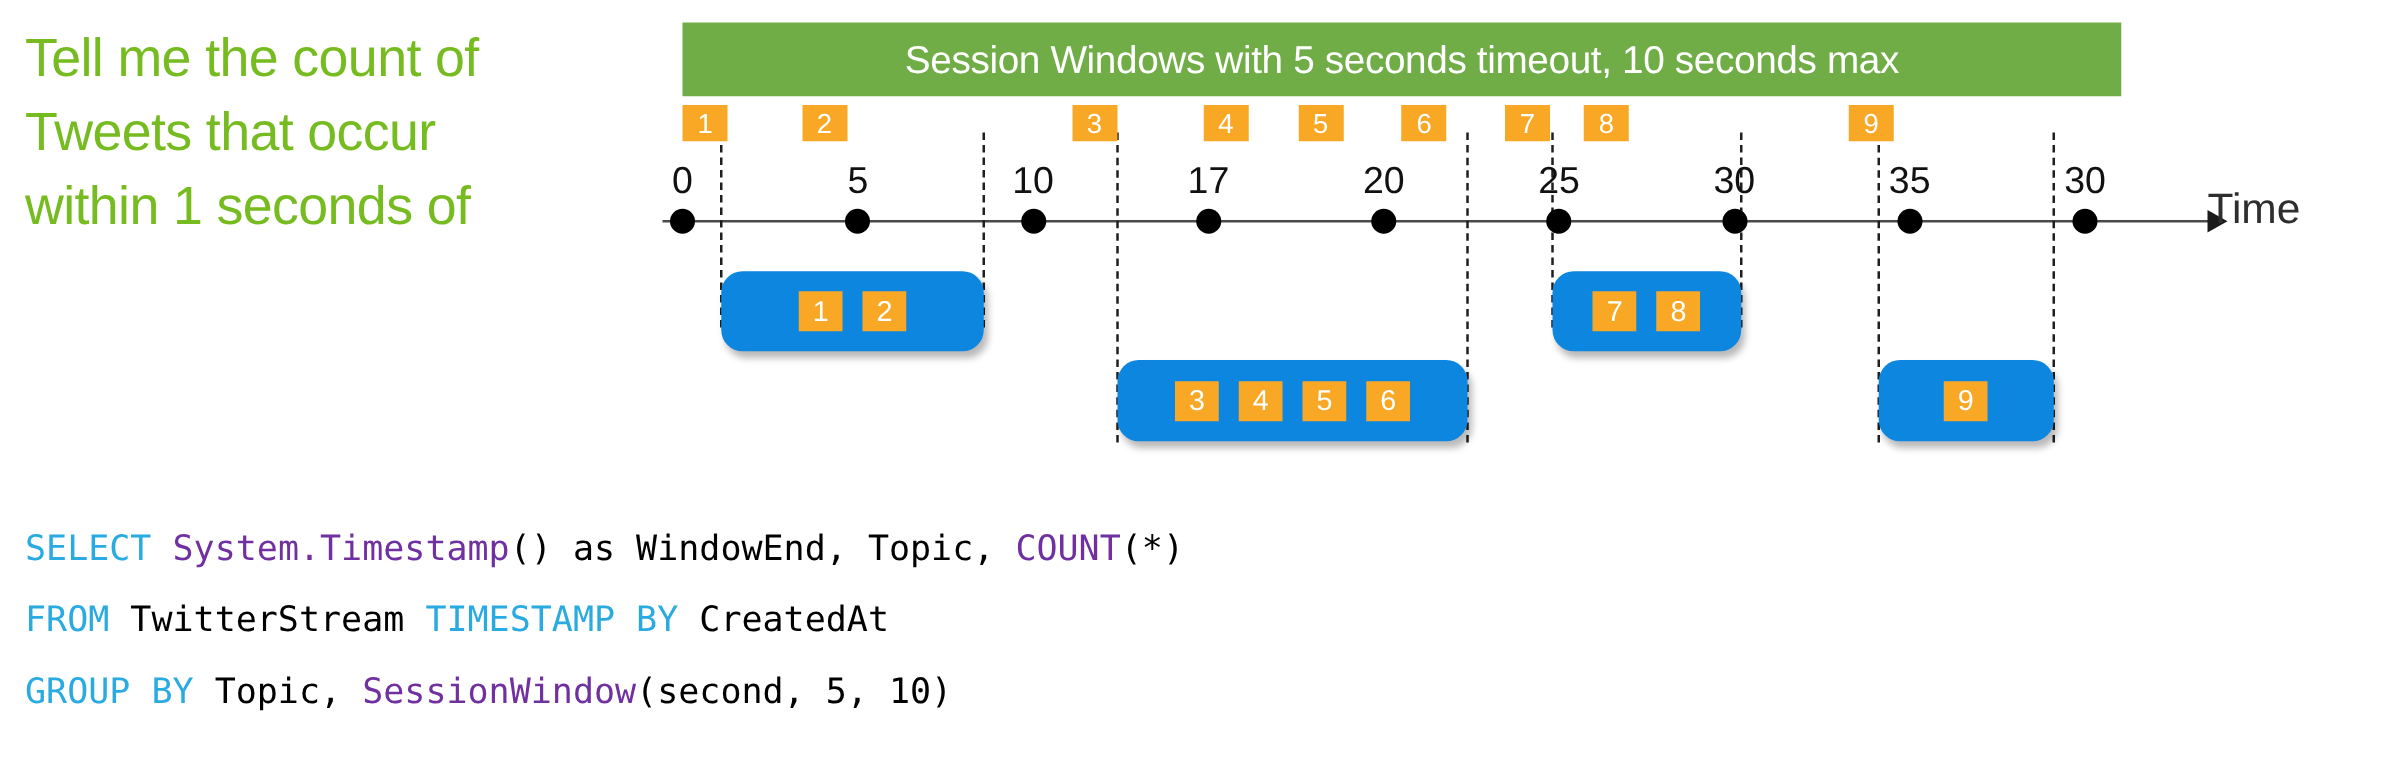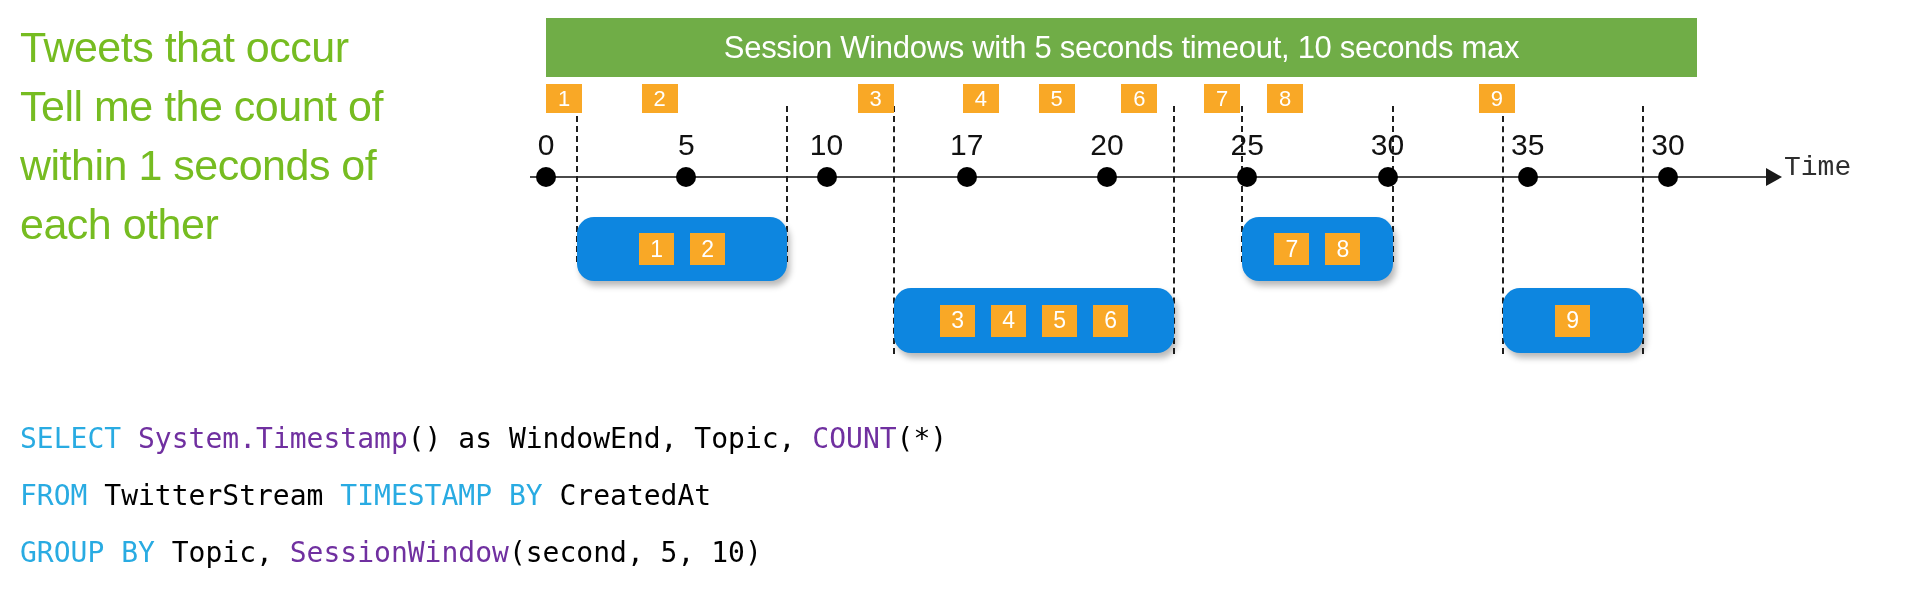--- a/index.html
+++ b/index.html
@@ -24,39 +24,38 @@
   .tick-label{position:absolute;width:80px;text-align:center;font-size:30px;color:#111;}
   .event-box{position:absolute;width:36px;height:29px;background:var(--event-orange);
     color:#fff;font-size:22px;display:flex;align-items:center;justify-content:center;}
   .session-window{position:absolute;background:var(--window-blue);border-radius:17px;
     box-shadow:3px 5px 6px rgba(0,0,0,0.28);
     display:flex;align-items:center;justify-content:center;gap:16px;}
   .chip{width:35px;height:32px;background:var(--event-orange);color:#fff;font-size:23px;
     display:flex;align-items:center;justify-content:center;}
   
   #axis-caption{position:absolute;left:1752px;top:149px;color:#2e2e2e;line-height:37px;}
-  #axis-caption .l1{font-size:28px;margin-left:32px;font-family:Liberation Mono, monospace;}
+  #axis-caption .l1{font-size:34px;margin-left:14px;}
   #axis-caption .l2{font-size:33px;}
   
   #sql{position:absolute;left:20px;top:410px;font-family:"DejaVu Sans Mono", monospace;
     font-size:28px;line-height:57px;white-space:pre;}
   .seg-keyword{color:var(--sql-keyword-cyan);}
   .seg-function{color:var(--sql-function-purple);}
   .seg-plain{color:var(--sql-plain);}
 </style>
 </head>
 <body>
 
 <div id="canvas">
 
   <div id="headline">
+    <div>Tell me the count of</div>
     <div>Tweets that occur</div>
-    <div>Tell me the count of</div>
     <div>within 1 seconds of</div>
-    <div>each other</div>
   </div>
 
   <div id="banner">
     <span>Session Windows with 5 seconds timeout, 10 seconds max</span>
   </div>
 
   <div id="diagram">
     <div id="axis-line"></div>
     <div id="axis-arrow"></div>
     <div id="axis-caption">

